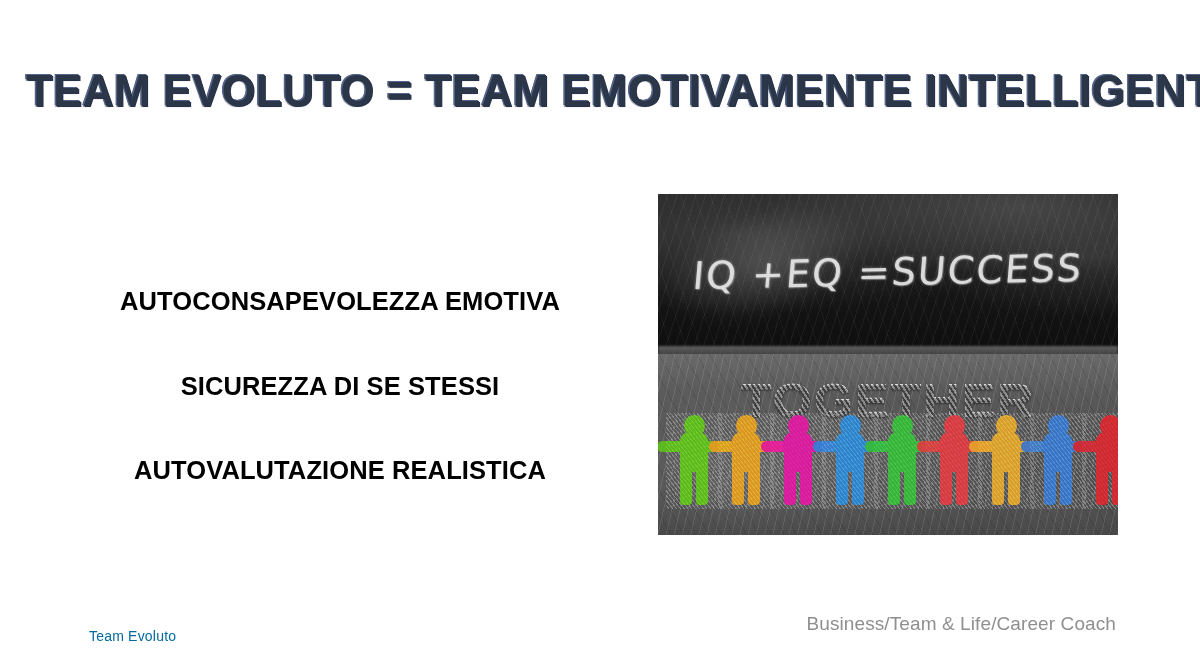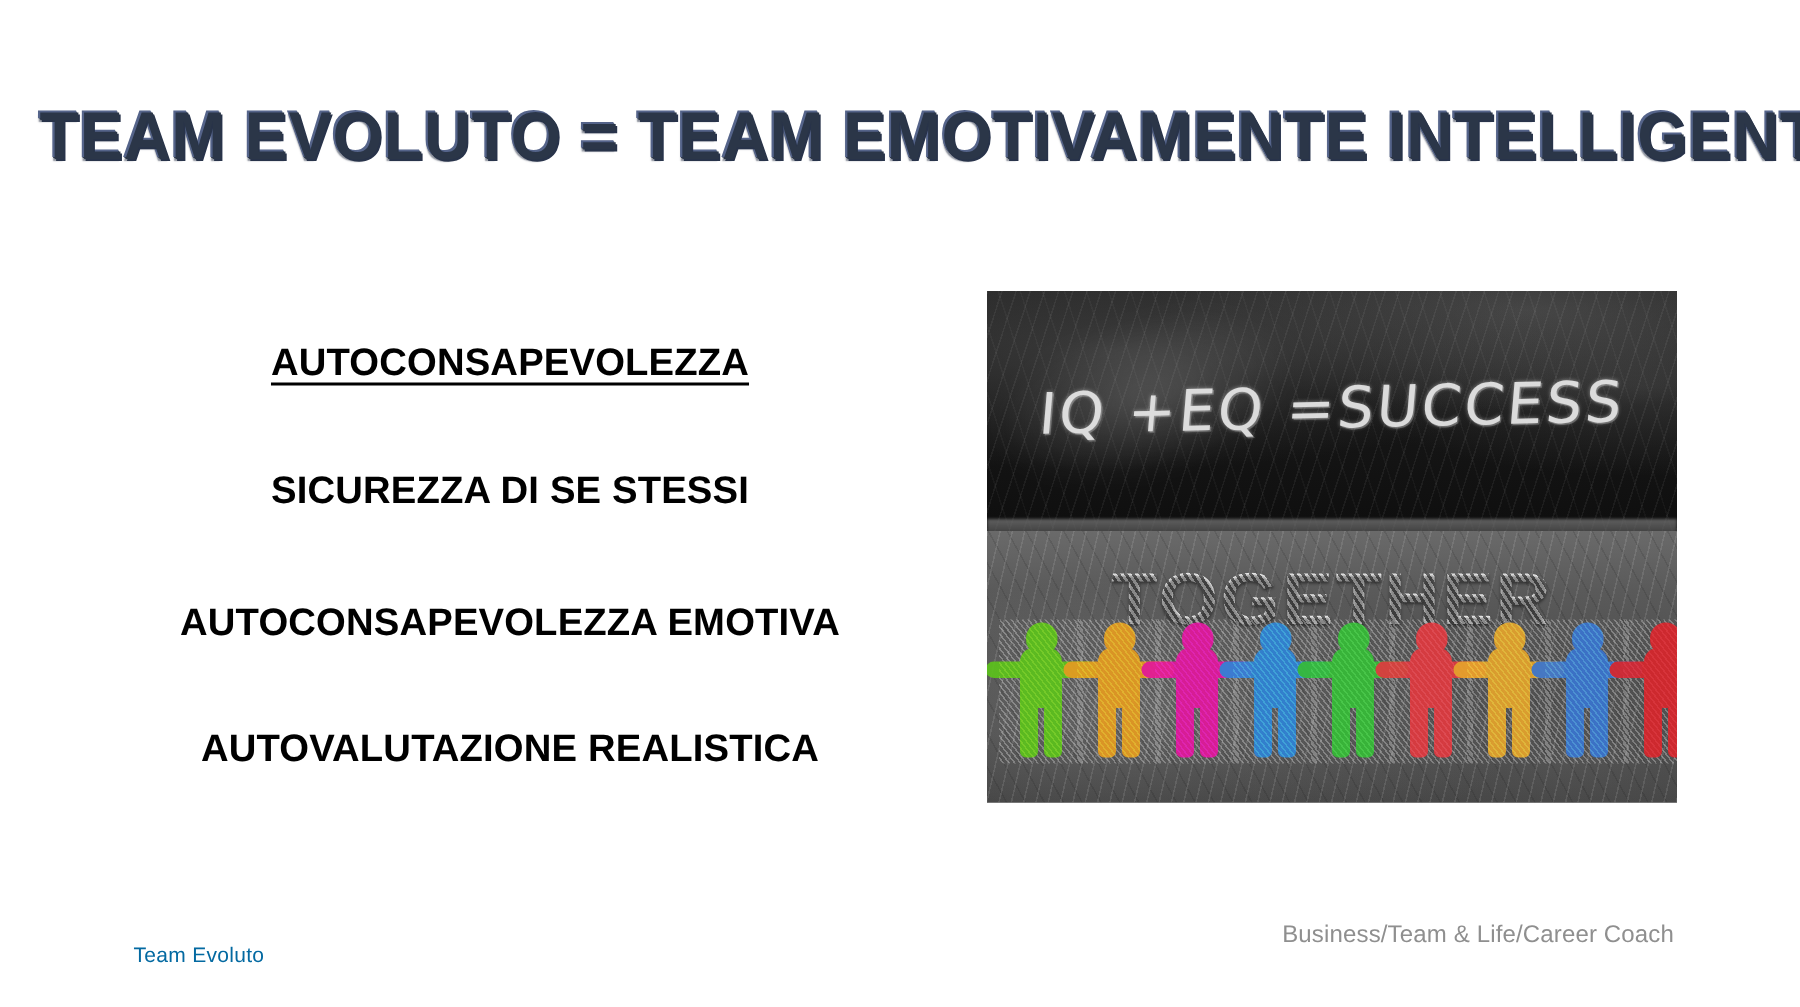--- a/index.html
+++ b/index.html
@@ -263,40 +263,39 @@
     font-size: 14px;
     color: #0369a1;
     letter-spacing: 0.2px;
   }
   .footer-right {
     position: absolute;
     right: 84px;
     top: 614px;
     text-align: left;
     font-family: "Liberation Sans", sans-serif;
-    font-size: 16px;
+    font-size: 19px;
     line-height: 19px;
     color: #8f8f8f;
     letter-spacing: 0.1px;
     margin-left: 24px;
   }
 </style>
 </head>
 <body>
 
 <div class="slide">
 
   <div class="title-wrap">
     <div class="title">TEAM EVOLUTO = TEAM EMOTIVAMENTE INTELLIGENTE</div>
   </div>
 
   <div class="body-block">
-    <div class="body-line l1" style="text-decoration: underline;">AUTOCONSAPEVOLEZZA</div>
+    <div class="body-line l2" style="text-decoration: none;">AUTOCONSAPEVOLEZZA EMOTIVA</div>
     <div class="body-line l3" style="text-decoration: none;">SICUREZZA DI SE STESSI</div>
-    <div class="body-line l2" style="text-decoration: none;">AUTOCONSAPEVOLEZZA EMOTIVA</div>
     <div class="body-line l4" style="text-decoration: none;">AUTOVALUTAZIONE REALISTICA</div>
   </div>
 
   <div class="board">
     <div class="board-top"></div>
     <div class="board-ledge"></div>
     <div class="board-bottom"></div>
 
     <div class="chalk-eq">IQ +EQ =SUCCESS</div>
 

